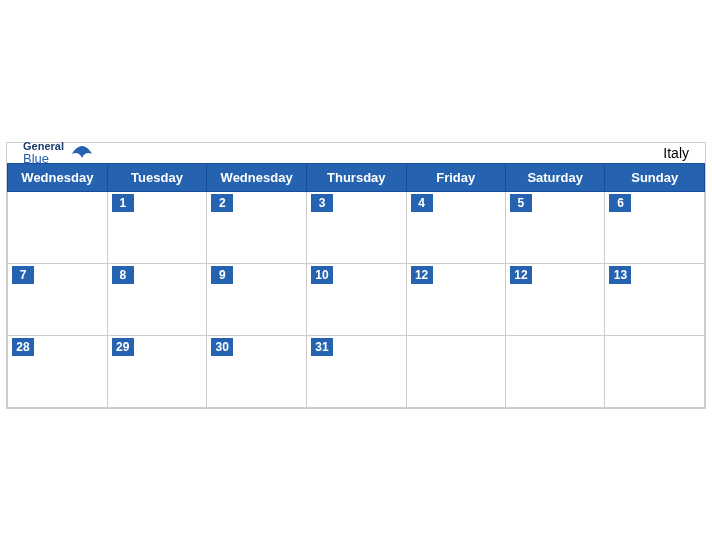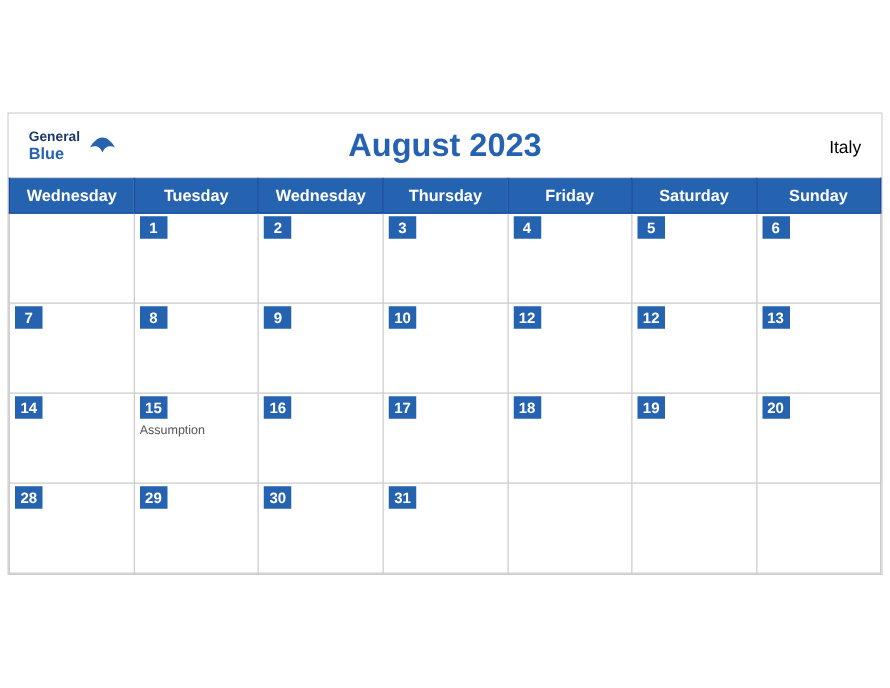--- a/index.html
+++ b/index.html
@@ -36,21 +36,21 @@
     }
     .logo-text-general {
       font-size: 11px;
       color: #1a3a6b;
       font-weight: bold;
       line-height: 1;
     }
     .logo-text-blue {
       font-size: 13px;
       color: #2563b0;
-      font-weight: bold;
+      font-weight: normal;
       line-height: 1;
     }
     .logo-bird {
       width: 28px;
       height: 18px;
     }
     .logo-container {
       display: flex;
       align-items: center;
       gap: 4px;
@@ -120,21 +120,20 @@
       <div class="logo-container">
         <div>
           <div class="logo-text-general">General</div>
           <div class="logo-text-blue">Blue</div>
         </div>
         <svg class="logo-bird" viewBox="0 0 28 18" xmlns="http://www.w3.org/2000/svg">
           <path d="M14 2 C10 2 6 6 4 10 C8 8 12 9 14 14 C16 9 20 8 24 10 C22 6 18 2 14 2Z" fill="#2563b0"></path>
         </svg>
       </div>
     </div>
-    <h1 class="calendar-title">August 2023</h1>
     <span class="country-label">Italy</span>
   </div>
   <table class="calendar-grid">
     <thead>
       <tr>
       <th>Wednesday</th>
           <th>Tuesday</th>
           <th>Wednesday</th>
           <th>Thursday</th>
           <th>Friday</th>
@@ -182,44 +181,20 @@
           </td>
           <td>
             <span class="day-number">12</span>
           </td>
           <td>
             <span class="day-number">13</span>
           </td>
         </tr>
         <tr>
           <td>
-            <span class="day-number">14</span>
-          </td>
-          <td>
-            <span class="day-number">15</span>
-            <span class="day-event">Assumption</span>
-          </td>
-          <td>
-            <span class="day-number">16</span>
-          </td>
-          <td>
-            <span class="day-number">17</span>
-          </td>
-          <td>
-            <span class="day-number">18</span>
-          </td>
-          <td>
-            <span class="day-number">19</span>
-          </td>
-          <td>
-            <span class="day-number">20</span>
-          </td>
-        </tr>
-        <tr>
-          <td>
             <span class="day-number">28</span>
           </td>
           <td>
             <span class="day-number">29</span>
           </td>
           <td>
             <span class="day-number">30</span>
           </td>
           <td>
             <span class="day-number">31</span>

